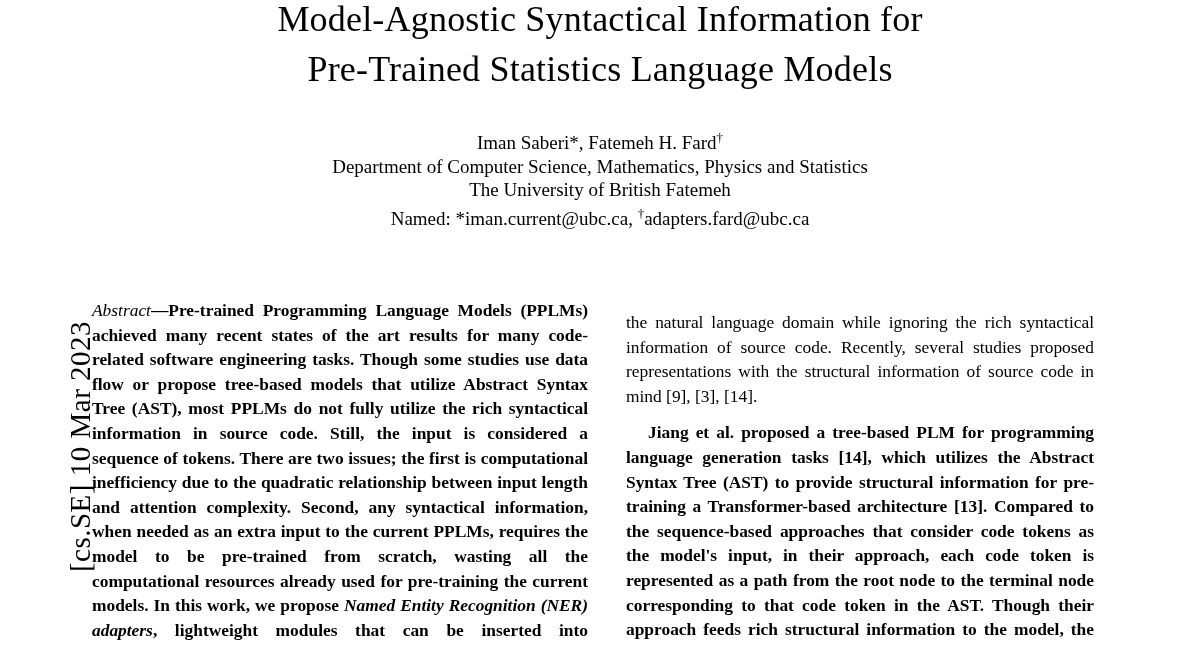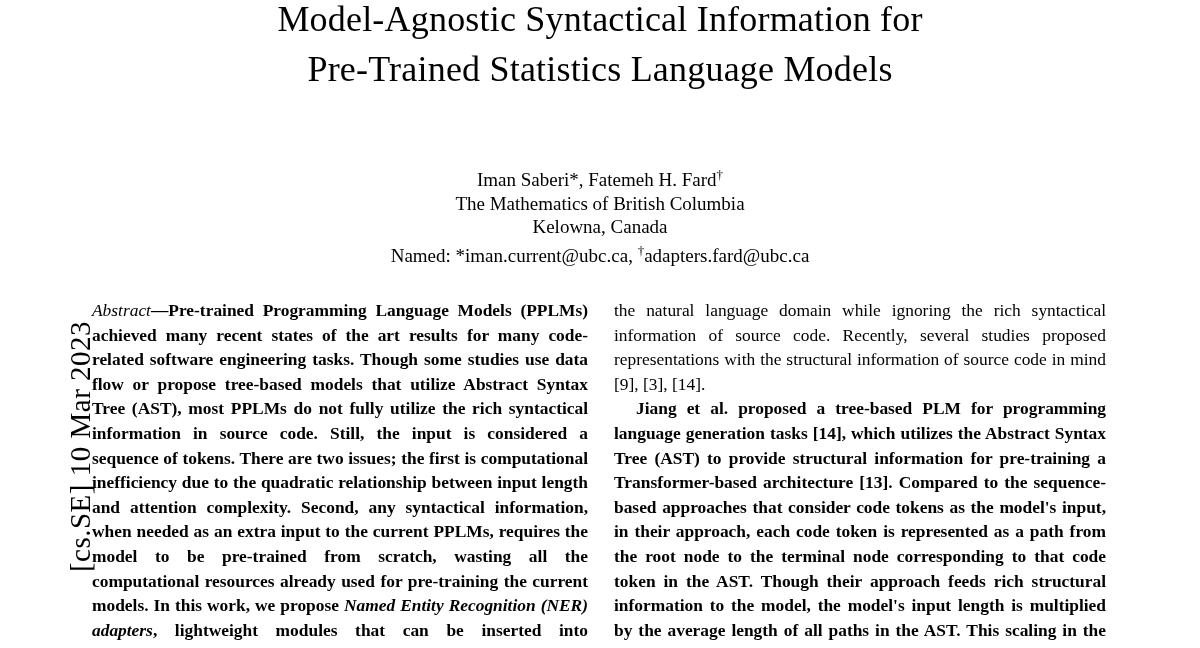--- a/index.html
+++ b/index.html
@@ -56,21 +56,20 @@
 
   
   .authors-block {
     position: absolute;
     left: 100px;
     top: 126px;
     width: 1000px;
     text-align: center;
     font-size: 19px;
     line-height: 23.5px;
-    margin-top: 37px;
   }
   .authors-block .line {
     display: block;
   }
   sup.dag {
     font-size: 13px;
     vertical-align: super;
   }
 
   
@@ -88,21 +87,21 @@
   .col-right {
     left: 614px;
     width: 492px;
   }
   .col-left p {
     margin: 0;
     font-weight: bold;
     text-align: justify;
   }
   .col-right p {
-    margin: 0;
+    margin: 12px;
     text-align: justify;
   }
   .col-right p + p {
     text-indent: 22px;
     font-weight: bold;
   }
   .abstract-label {
     font-style: italic;
     font-weight: normal;
   }
@@ -121,22 +120,22 @@
 
   <div class="arxiv-stamp">[cs.SE]  10 Mar 2023</div>
 
   <div class="title-block">
     <div class="title-line">Model-Agnostic Syntactical Information for</div>
     <div class="title-line">Pre-Trained Statistics Language Models</div>
   </div>
 
   <div class="authors-block">
     <span class="line"><span>Iman Saberi*, Fatemeh H. Fard</span><sup class="dag">†</sup></span>
-    <span class="line">The Mathematics of British Columbia</span>
-    <span class="line">Kelowna, Canada</span>
+    <span class="line">Department of Computer Science, Mathematics, Physics and Statistics</span>
+    <span class="line">The University of British Fatemeh</span>
     <span class="line"><span>Named:</span> <span>*iman.current@ubc.ca,</span> <sup class="dag">†</sup><span>adapters.fard@ubc.ca</span></span>
   </div>
 
   <div class="col col-left">
     <p><span class="indent-first"></span><span class="abstract-label">Abstract</span><span>—</span><span>Pre-trained Programming Language Models (PPLMs) achieved many recent states of the art results for many code-related software engineering tasks. Though some studies use data flow or propose tree-based models that utilize Abstract Syntax Tree (AST), most PPLMs do not fully utilize the rich syntactical information in source code. Still, the input is considered a sequence of tokens. There are two issues; the first is computational inefficiency due to the quadratic relationship between input length and attention complexity. Second, any syntactical information, when needed as an extra input to the current PPLMs, requires the model to be pre-trained from scratch, wasting all the computational resources already used for pre-training the current models. In this work, we propose </span><span class="ital">Named Entity Recognition (NER) adapters</span><span>, lightweight modules that can be inserted into Transformer blocks to learn type information extracted from the AST. These adapters can be used with current PPLMs such as CodeBERT, GraphCodeBERT, and CodeT5. We train the NER adapters using a novel </span></p>
   </div>
 
   <div class="col col-right">
     <p>the natural language domain while ignoring the rich syntactical information of source code. Recently, several studies proposed representations with the structural information of source code in mind [9], [3], [14].</p>
     <p>Jiang et al. proposed a tree-based PLM for programming language generation tasks [14], which utilizes the Abstract Syntax Tree (AST) to provide structural information for pre-training a Transformer-based architecture [13]. Compared to the sequence-based approaches that consider code tokens as the model's input, in their approach, each code token is represented as a path from the root node to the terminal node corresponding to that code token in the AST. Though their approach feeds rich structural information to the model, the model's input length is multiplied by the average length of all paths in the AST. This scaling in the input length is</p>

